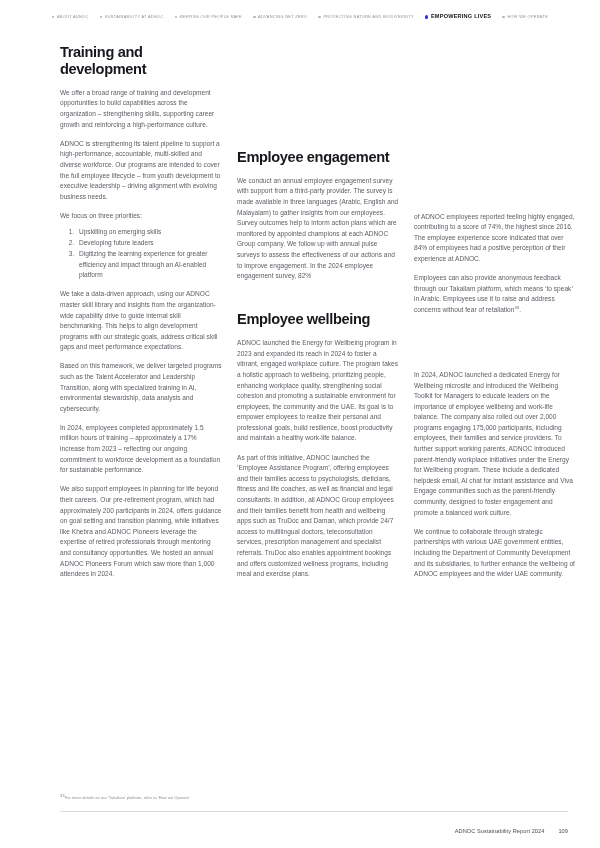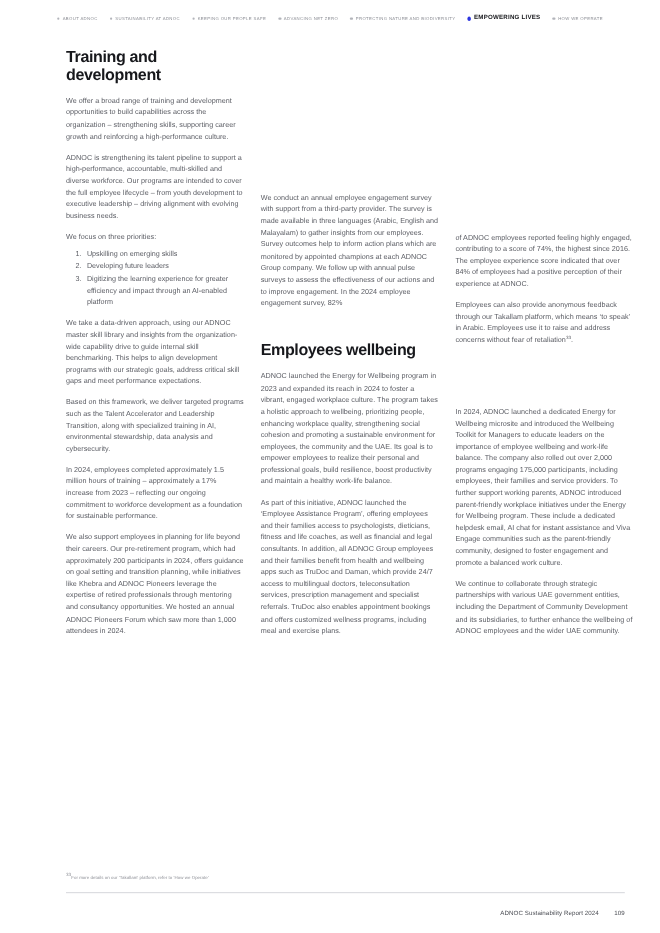--- a/index.html
+++ b/index.html
@@ -202,25 +202,26 @@
         <li>Developing future leaders</li>
         <li>Digitizing the learning experience for greater efficiency and impact through an AI-enabled platform</li>
       </ol>
       <p>We take a data-driven approach, using our ADNOC master skill library and insights from the organization-wide capability drive to guide internal skill benchmarking. This helps to align development programs with our strategic goals, address critical skill gaps and meet performance expectations.</p>
       <p>Based on this framework, we deliver targeted programs such as the Talent Accelerator and Leadership Transition, along with specialized training in AI, environmental stewardship, data analysis and cybersecurity.</p>
       <p>In 2024, employees completed approximately 1.5 million hours of training – approximately a 17% increase from 2023 – reflecting our ongoing commitment to workforce development as a foundation for sustainable performance.</p>
       <p>We also support employees in planning for life beyond their careers. Our pre-retirement program, which had approximately 200 participants in 2024, offers guidance on goal setting and transition planning, while initiatives like Khebra and ADNOC Pioneers leverage the expertise of retired professionals through mentoring and consultancy opportunities. We hosted an annual ADNOC Pioneers Forum which saw more than 1,000 attendees in 2024.</p>
     </section>
 
     <section class="col">
+      <h2 class="section-title">Employee engagement</h2>
       <p>We conduct an annual employee engagement survey with support from a third-party provider. The survey is made available in three languages (Arabic, English and Malayalam) to gather insights from our employees. Survey outcomes help to inform action plans which are monitored by appointed champions at each ADNOC Group company. We follow up with annual pulse surveys to assess the effectiveness of our actions and to improve engagement. In the 2024 employee engagement survey, 82%</p>
 
       <div class="spacer-wellbeing"></div>
 
-      <h2 class="section-title">Employees wellbeing</h2>
+      <h2 class="section-title">Employee wellbeing</h2>
       <p>ADNOC launched the Energy for Wellbeing program in 2023 and expanded its reach in 2024 to foster a vibrant, engaged workplace culture. The program takes a holistic approach to wellbeing, prioritizing people, enhancing workplace quality, strengthening social cohesion and promoting a sustainable environment for employees, the community and the UAE. Its goal is to empower employees to realize their personal and professional goals, build resilience, boost productivity and maintain a healthy work-life balance.</p>
       <p>As part of this initiative, ADNOC launched the ‘Employee Assistance Program’, offering employees and their families access to psychologists, dieticians, fitness and life coaches, as well as financial and legal consultants. In addition, all ADNOC Group employees and their families benefit from health and wellbeing apps such as TruDoc and Daman, which provide 24/7 access to multilingual doctors, teleconsultation services, prescription management and specialist referrals. TruDoc also enables appointment bookings and offers customized wellness programs, including meal and exercise plans.</p>
     </section>
 
     <section class="col">
       <div class="spacer-col3-top"></div>
       <p>of ADNOC employees reported feeling highly engaged, contributing to a score of 74%, the highest since 2016. The employee experience score indicated that over 84% of employees had a positive perception of their experience at ADNOC.</p>
       <p><span>Employees can also provide anonymous feedback through our Takallam platform, which means ‘to speak’ in Arabic. Employees use it to raise and address concerns without fear of retaliation</span><sup>33</sup><span>.</span></p>
 
       <div class="spacer-col3-mid"></div>

